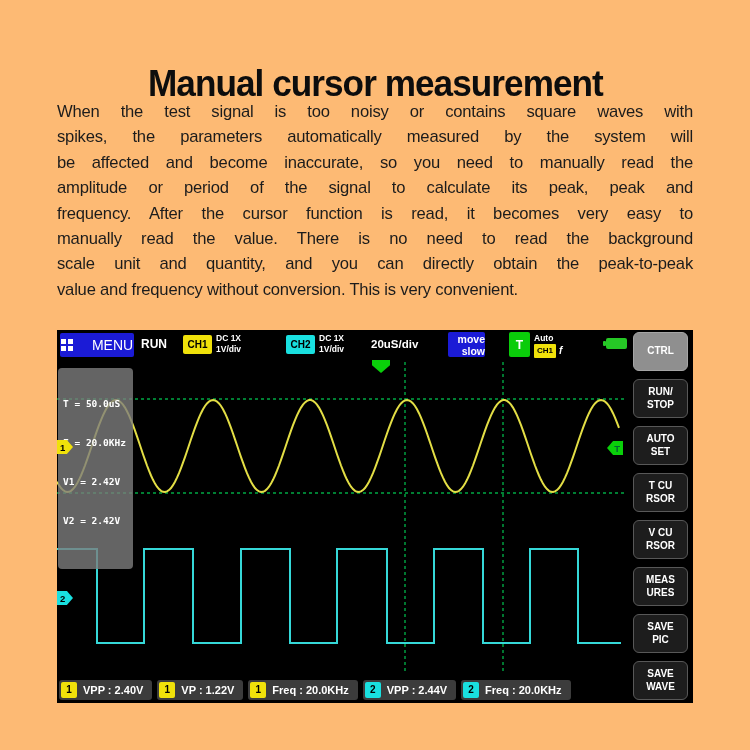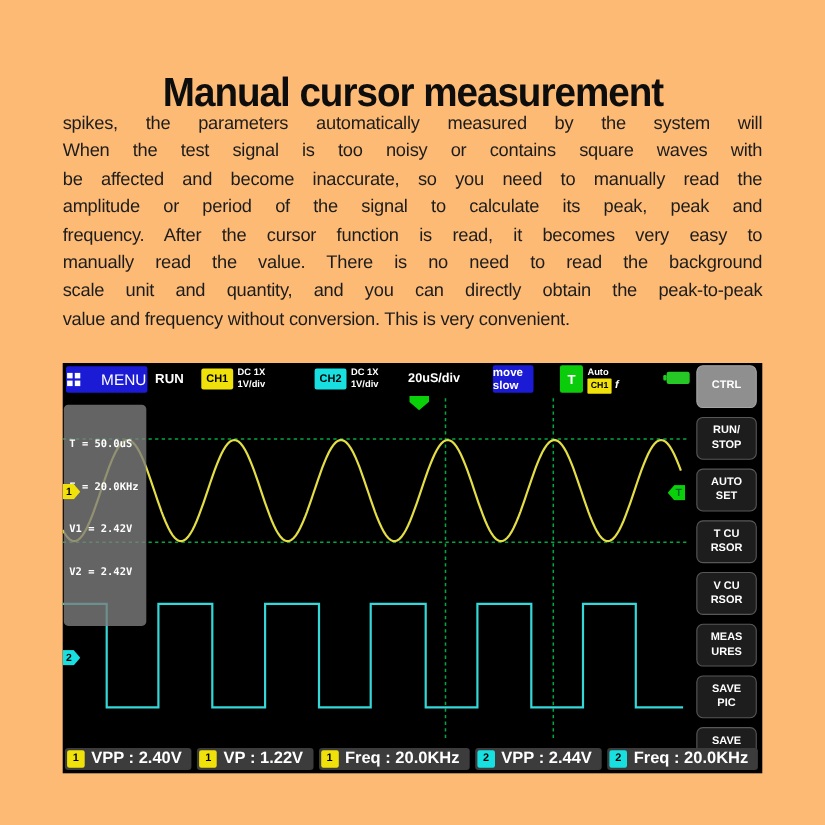--- a/index.html
+++ b/index.html
@@ -27,21 +27,21 @@
   .menu-grid i{background:#fff;display:block;}
   .run-label{position:absolute;left:84px;top:0;height:28px;line-height:28px;font-weight:bold;font-size:12px;}
   .ch-badge{position:absolute;top:5px;width:29px;height:19px;border-radius:2px;color:#000;
             font-weight:bold;font-size:10px;display:flex;align-items:center;justify-content:center;}
   .ch1-badge{left:126px;background:#f0e10a;}
   .ch2-badge{left:229px;background:#19e0e0;}
   .ch-info{position:absolute;top:3px;font-size:8.5px;font-weight:bold;line-height:11px;color:#fff;}
   .ch1-info{left:159px;} .ch2-info{left:262px;}
   .timebase{position:absolute;left:314px;top:0;height:28px;line-height:28px;font-weight:bold;font-size:11.5px;}
   .moveslow{position:absolute;left:391px;top:2px;width:37px;height:25px;background:#1b1bd6;border-radius:2px;
-            font-size:10.5px;font-weight:bold;line-height:12px;text-align:left;padding-top:1px;box-sizing:border-box;}
+            font-size:10.5px;font-weight:bold;line-height:12px;text-align:right;padding-top:1px;box-sizing:border-box;}
   .t-badge{position:absolute;left:452px;top:2px;width:21px;height:25px;background:#0acc0a;border-radius:2px;
            color:#fff;font-weight:bold;font-size:12px;display:flex;align-items:center;justify-content:center;}
   .trig-info{position:absolute;left:477px;top:2px;font-size:8.5px;font-weight:bold;line-height:12px;}
   .trig-src-row{display:flex;align-items:center;gap:3px;}
   .trig-src{background:#f0e10a;color:#000;border-radius:1px;padding:1px 3px;font-size:8px;font-weight:bold;}
   .trig-edge{color:#fff;font-size:10px;font-style:italic;}
   .battery{position:absolute;left:549px;top:8px;width:21px;height:11px;background:#26c826;border-radius:2px;}
   .battery:before{content:"";position:absolute;left:-3px;top:3px;width:3px;height:5px;background:#26c826;border-radius:1px;}
 
   
@@ -68,32 +68,32 @@
   .trig-top{position:absolute;width:18px;height:13px;background:#0ad00a;
             clip-path:polygon(0 0,100% 0,100% 40%,50% 100%,0 40%);}
 
   
   .bottombar{position:absolute;left:0;top:346px;width:576px;height:27px;display:flex;align-items:center;gap:5px;padding-left:2px;box-sizing:border-box;}
   .meas-item{height:20px;background:#3c3c3c;border-radius:3px;display:flex;align-items:center;gap:6px;
              padding:2px 9px 2px 2px;box-sizing:border-box;}
   .meas-ch{width:16px;height:16px;border-radius:2px;color:#000;font-weight:bold;font-size:10px;
            display:flex;align-items:center;justify-content:center;}
   .meas-ch.ch1{background:#f0e10a;} .meas-ch.ch2{background:#19e0e0;}
-  .meas-label{color:#fff;font-weight:bold;font-size:15px;white-space:nowrap;}
+  .meas-label{color:#fff;font-weight:bold;font-size:11px;white-space:nowrap;}
 </style>
 </head>
 <body>
 
 <div class="page">
 
   <h1 class="title"><span>Manual cursor measurement</span></h1>
 
   <div class="para">
+    <div class="pline">When the test signal is too noisy or contains square waves with</div>
     <div class="pline">spikes, the parameters automatically measured by the system will</div>
-    <div class="pline">When the test signal is too noisy or contains square waves with</div>
     <div class="pline">be affected and become inaccurate, so you need to manually read the</div>
     <div class="pline">amplitude or period of the signal to calculate its peak, peak and</div>
     <div class="pline">frequency. After the cursor function is read, it becomes very easy to</div>
     <div class="pline">manually read the value. There is no need to read the background</div>
     <div class="pline">scale unit and quantity, and you can directly obtain the peak-to-peak</div>
     <div class="pline last">value and frequency without conversion. This is very convenient.</div>
   </div>
 
   <div class="scope">
 

